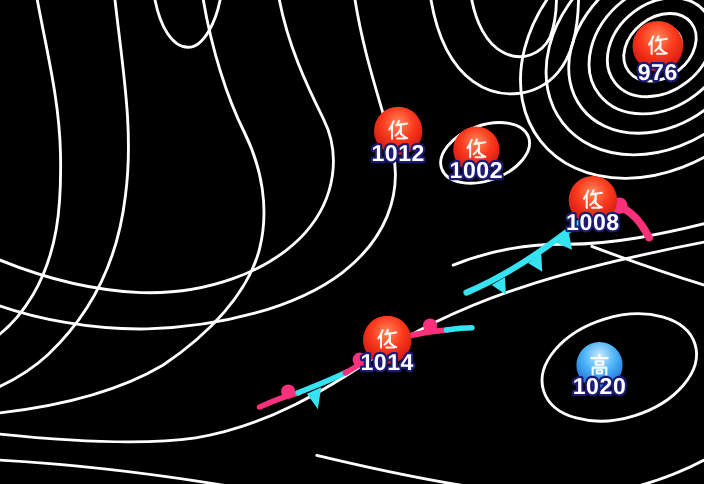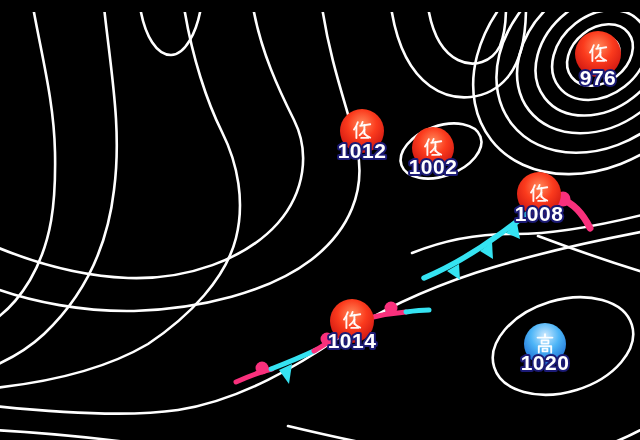--- a/index.html
+++ b/index.html
@@ -1,17 +1,17 @@
 <!DOCTYPE html>
 <html><head>
 <meta charset="utf-8">
 <style>
   html,body{margin:0;padding:0;background:#000;}
   body{width:640px;height:440px;overflow:hidden;font-family:"Liberation Sans","DejaVu Sans",sans-serif;}
-  .stage{position:relative;width:640px;height:368px;background:#000;margin-top:12px;}
+  .stage{position:relative;width:640px;height:368px;background:#000;}
   svg{display:block;}
   .marker-value{
     font-family:"Liberation Sans","DejaVu Sans",sans-serif;
     font-weight:bold;font-size:21px;letter-spacing:0.5px;
     paint-order:stroke;stroke-linejoin:round;
   }
 </style>
 </head>
 <body>
 

